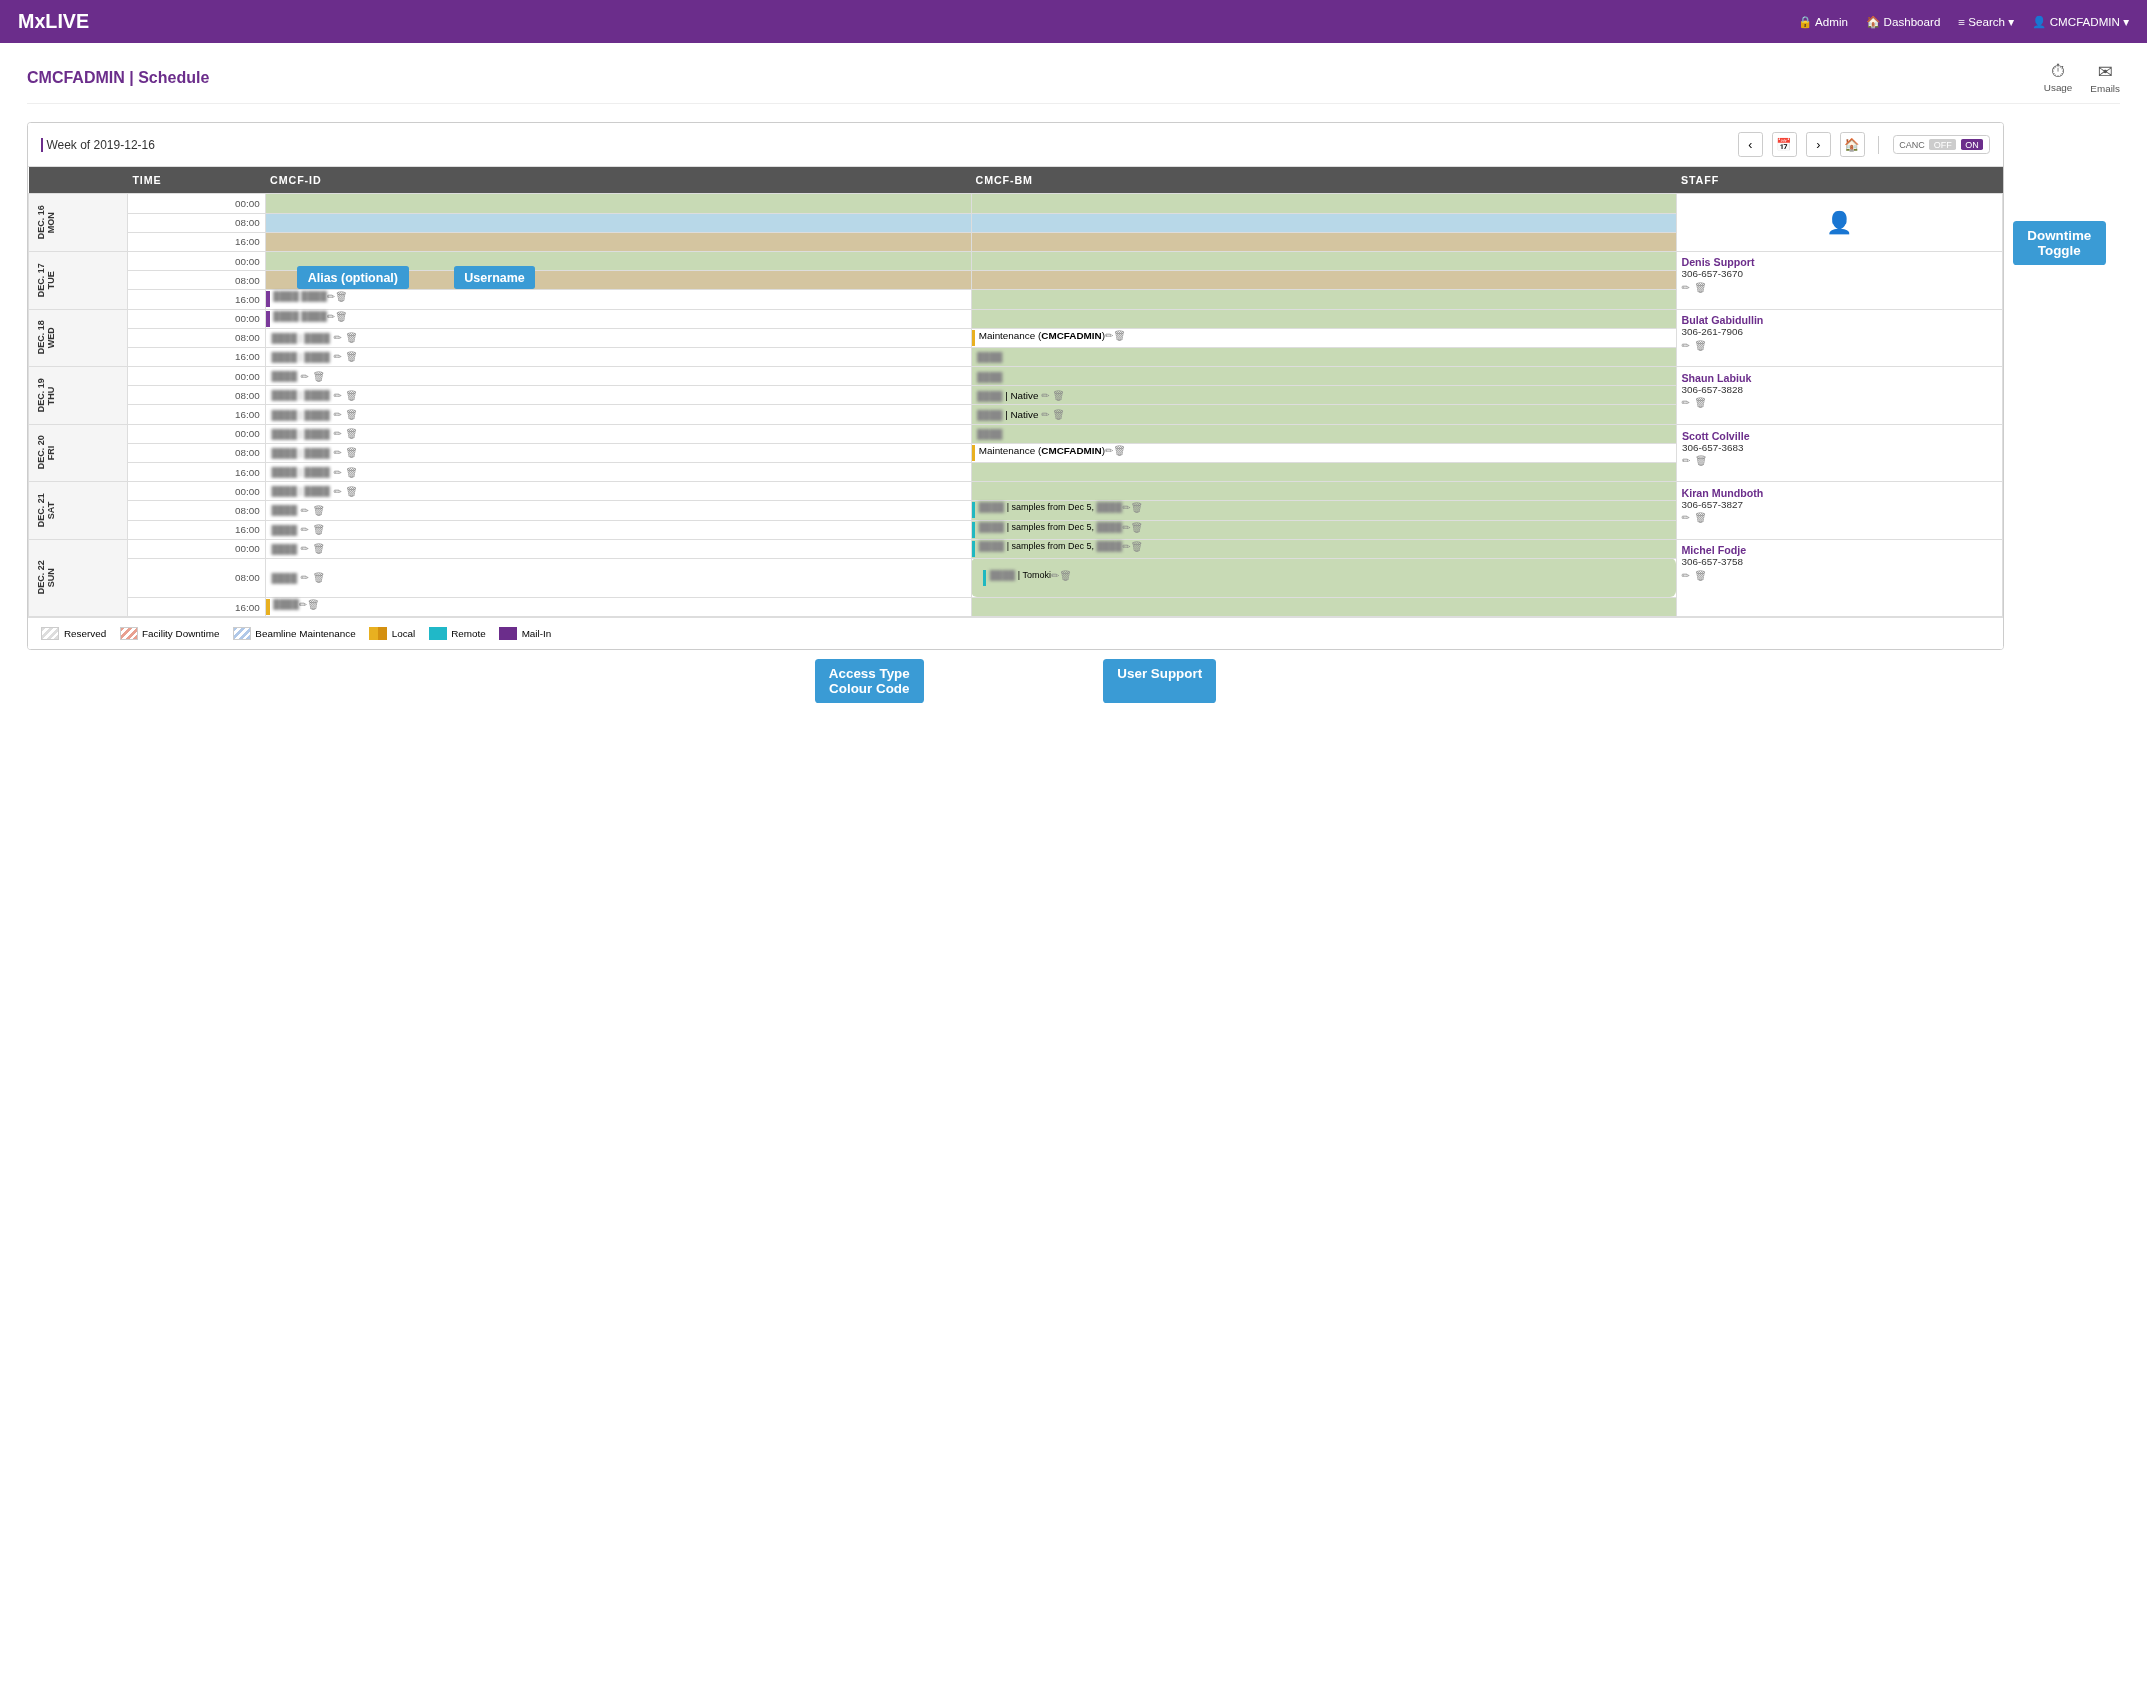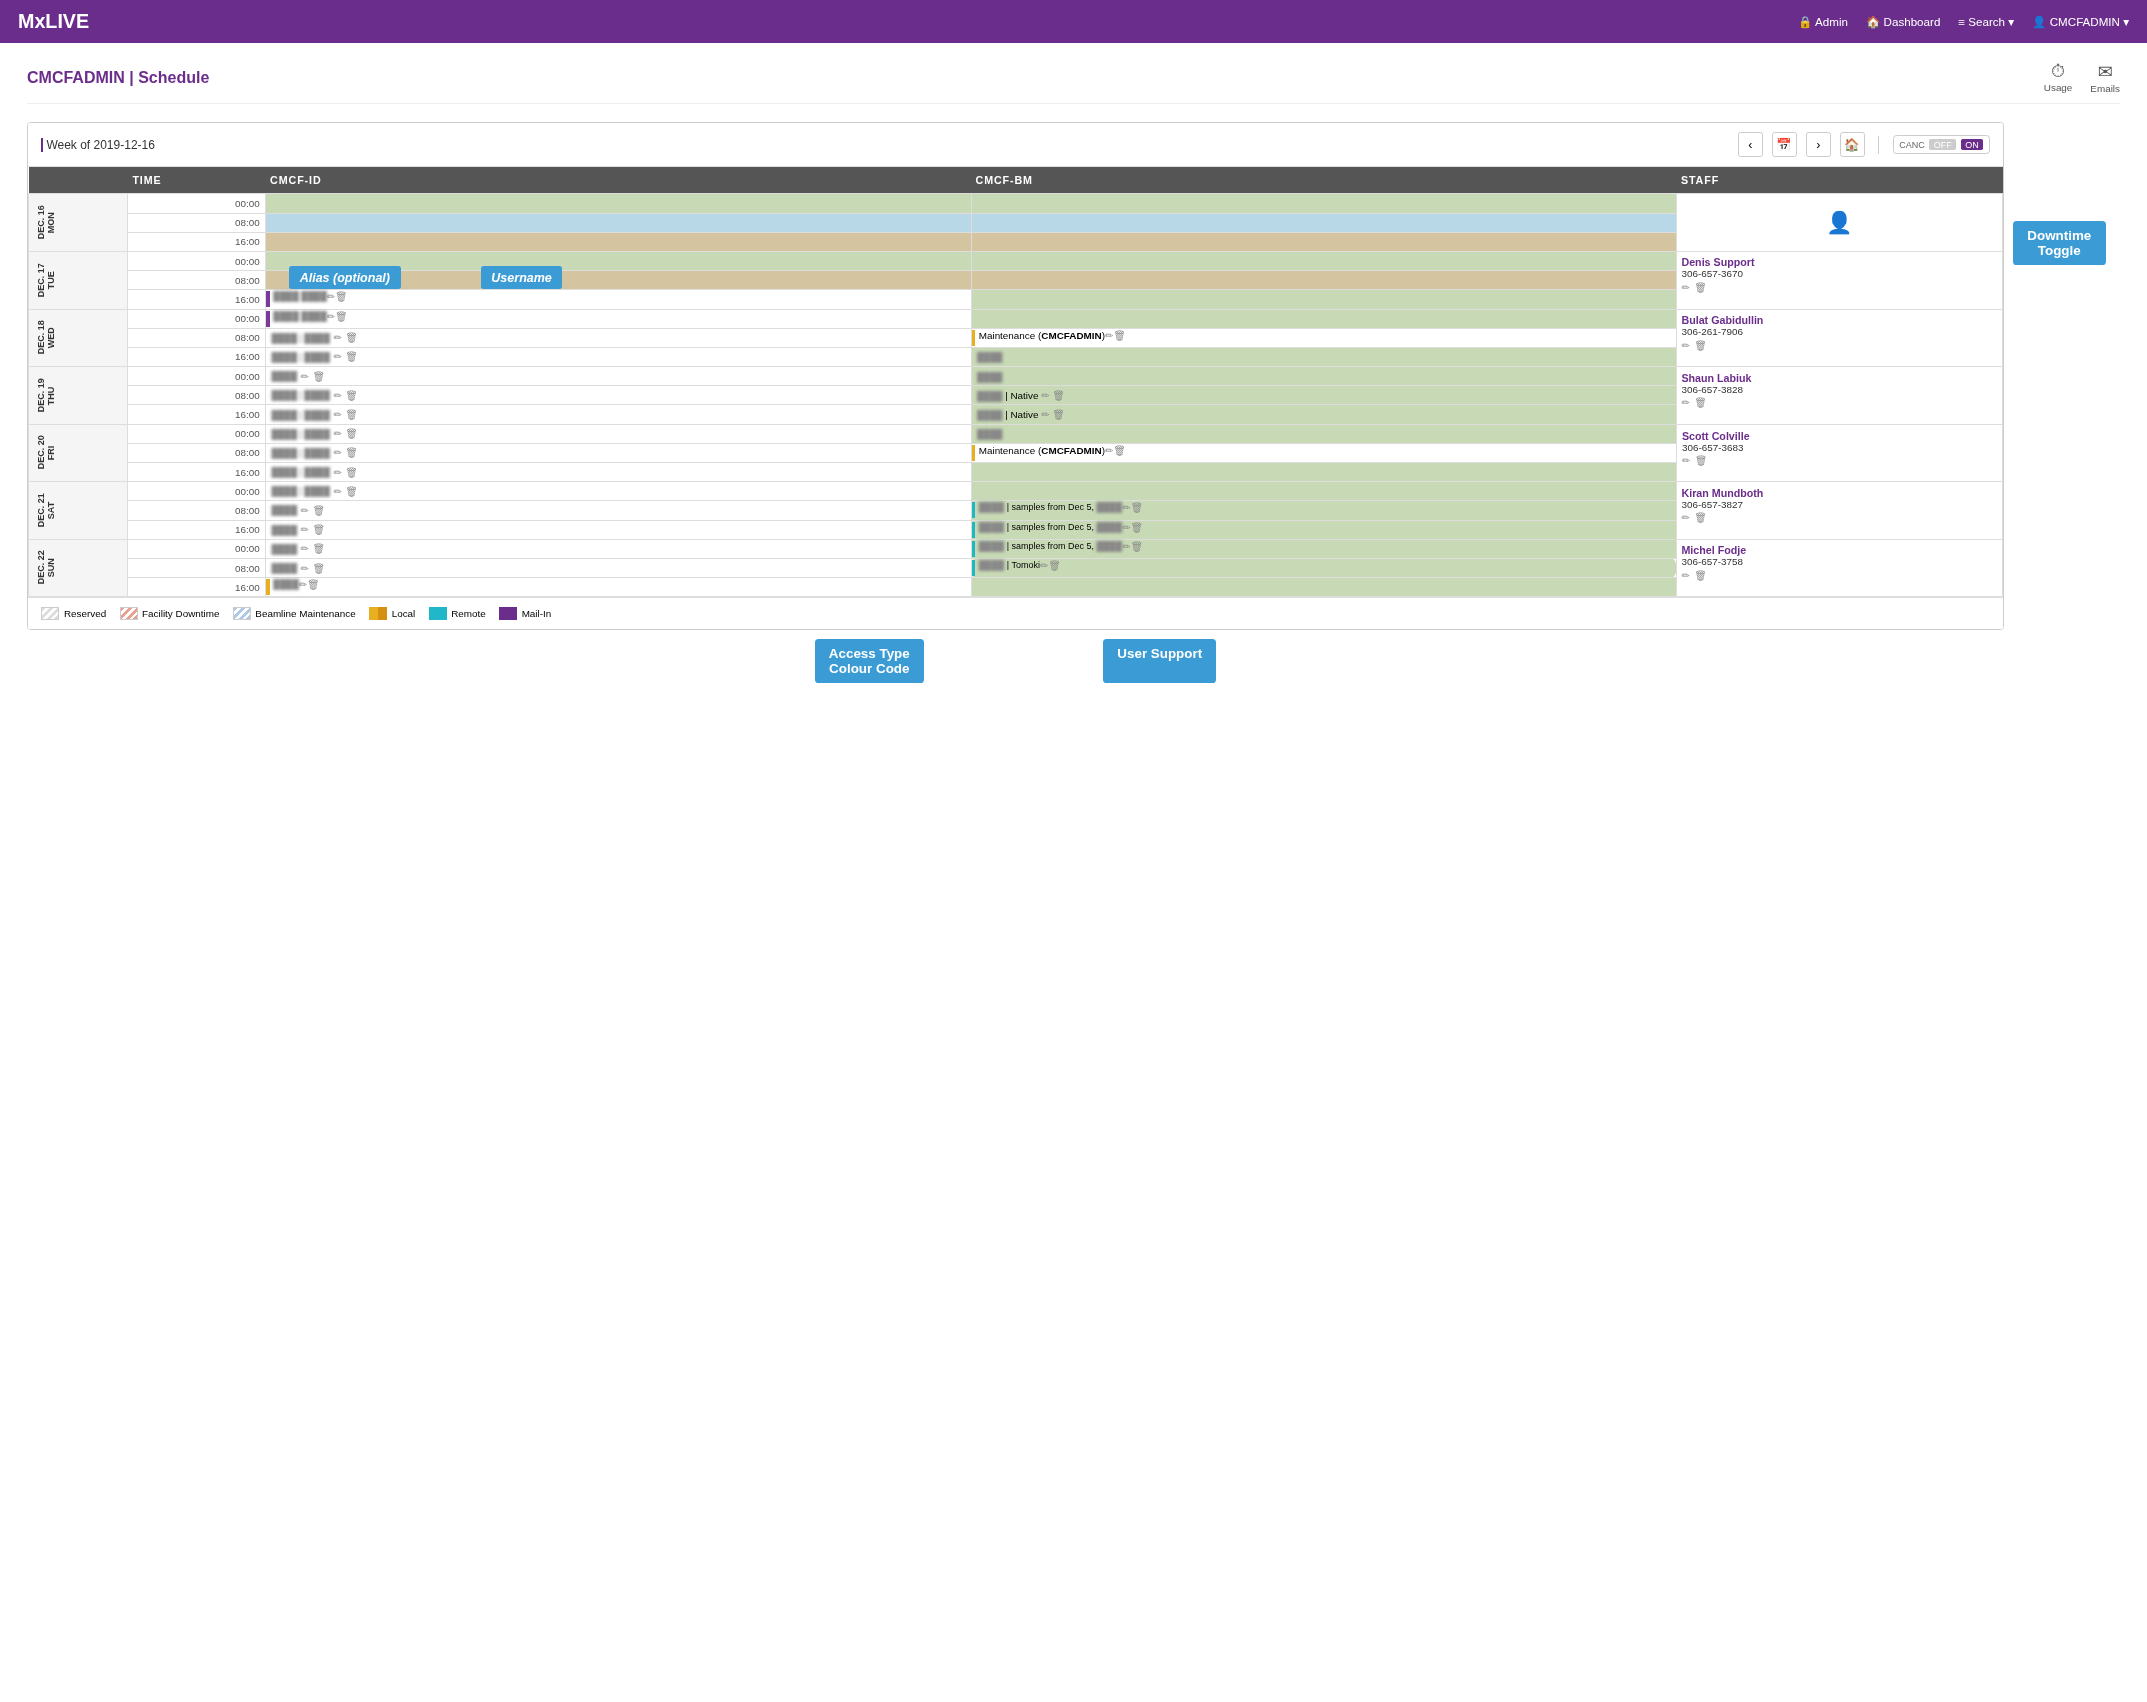--- a/index.html
+++ b/index.html
@@ -368,21 +368,21 @@
           <button class="nav-btn">🏠</button>
           <div style="width:0.9px; height:18px; background:#ccc; margin: 0 4.5px;"></div>
           <div class="downtime-toggle">
             <span class="toggle-label">CANC</span>
             <span class="toggle-off">OFF</span>
             <span class="toggle-on">ON</span>
           </div>
         </div>
 
         <div style="position:relative; height: 0; overflow:visible; z-index:10;">
-          <div style="position:absolute; top: 99px; left: 261px; display:flex; gap: 80px; font-style: italic;">
+          <div style="position:absolute; top: 99px; left: 269px; display:flex; gap: 45px;">
             <div class="alias-box">Alias (optional)</div>
             <div class="username-box">Username</div>
           </div>
         </div>
 
         <table class="schedule-table">
           <thead>
             <tr>
               <th class="col-day"></th>
               <th class="col-time">TIME</th>
@@ -703,21 +703,21 @@
             </tr>
             <tr>
               <td class="time-cell">08:00</td>
               <td style="background:white;">
                 <div class="cell-content">
                   <span class="blurred">████</span>
                   <span class="action-icon">✏</span>
                   <span class="action-icon">🗑</span>
                 </div>
               </td>
-              <td style="background:#c8dab5; padding:0;border-radius:6px;">
+              <td style="background:#c8dab5; padding:11px;border-radius:6px;">
                 <div class="bar-cell">
                   <div class="teal-bar"></div>
                   <span style="font-size:9px;"><span class="blurred">████</span> | Tomoki</span>
                   <span class="action-icon">✏</span>
                   <span class="action-icon">🗑</span>
                 </div>
               </td>
             </tr>
             <tr>
               <td class="time-cell">16:00</td>

